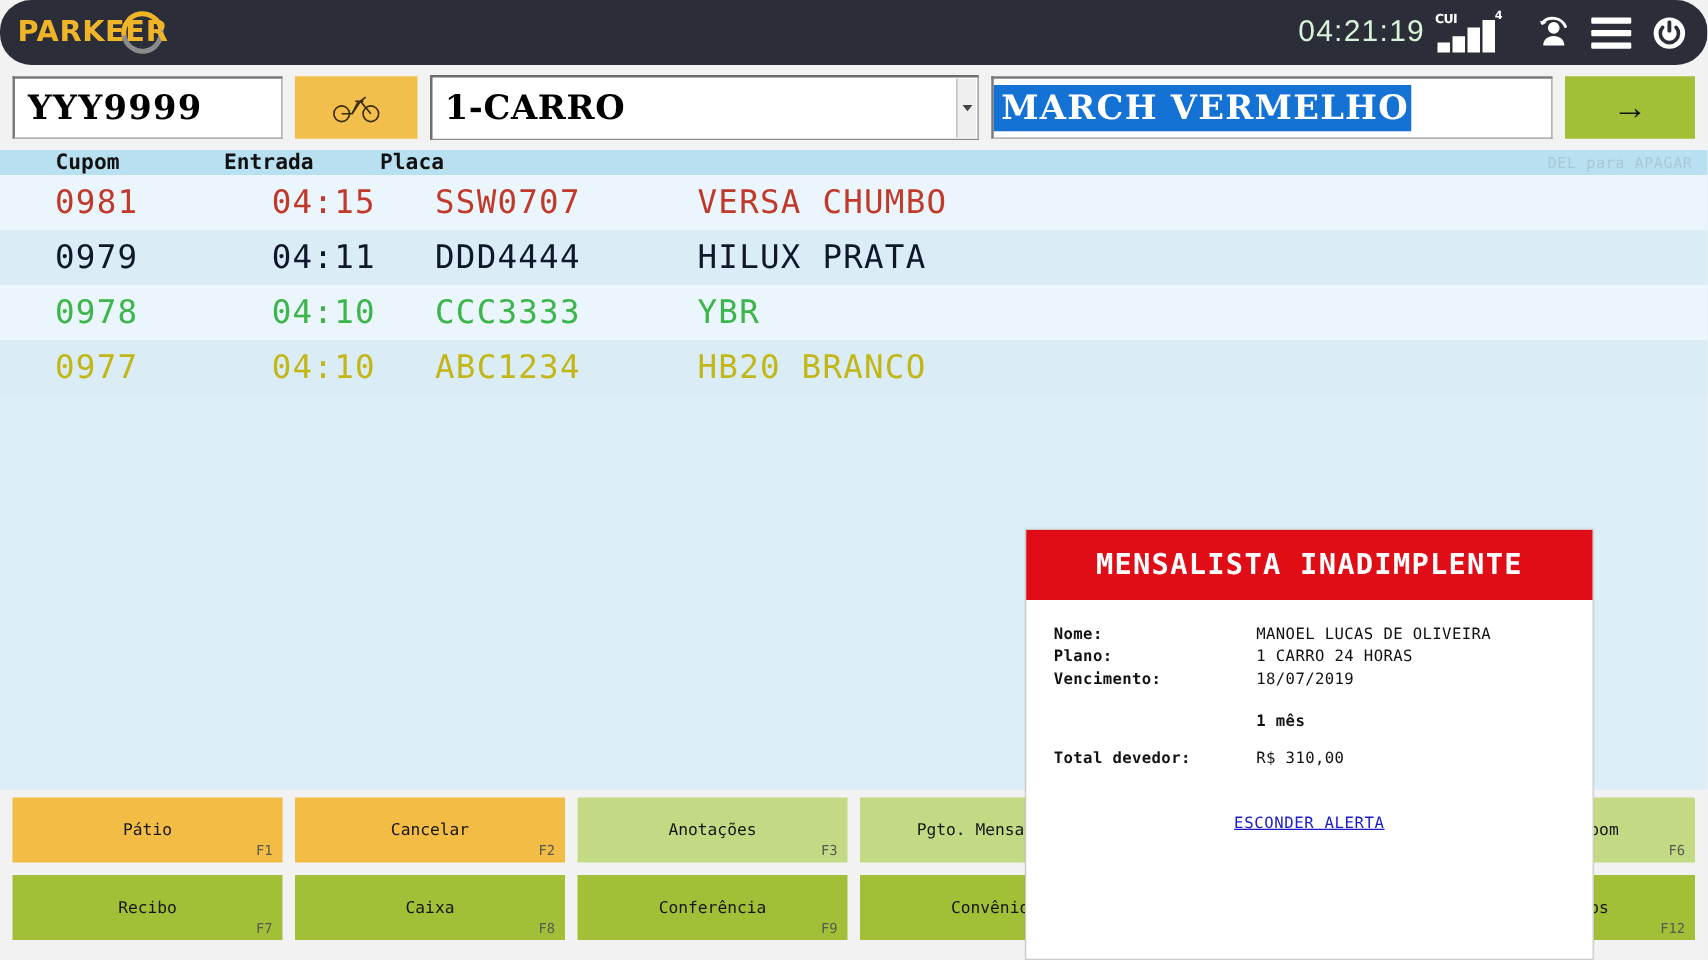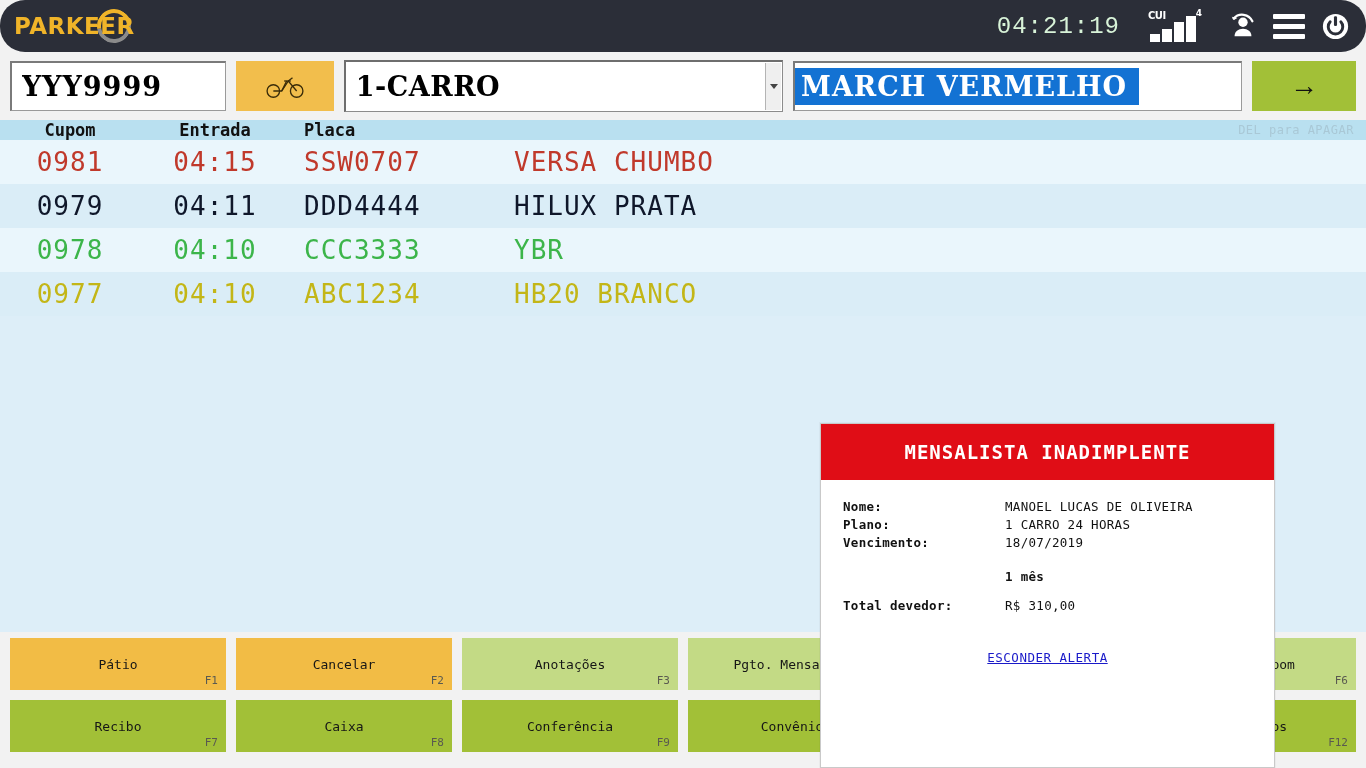--- a/index.html
+++ b/index.html
@@ -43,22 +43,22 @@
     font-family: "DejaVu Sans", "Liberation Sans", sans-serif;
     font-size: 14.5px; letter-spacing: 0.4px;
     color: #f0b429;
   }
   .header-right {
     position: absolute; right: 0; top: 0; height: 52px;
     display: flex; align-items: center;
   }
   .clock {
     color: #d8f3d8; font-size: 24px; letter-spacing: 1px;
-    font-family: Liberation Mono, monospace;
-    margin-right: 28px;
+    font-family: Liberation Sans, sans-serif;
+    margin-right: 8px;
   }
   .signal { position: relative; width: 56px; height: 36px; margin-right: 16px; }
   .signal-label {
     position: absolute; left: 0; top: 2px;
     color: #fff; font-size: 10px; font-weight: bold;
     font-family: "DejaVu Sans", "Liberation Sans", sans-serif;
     letter-spacing: -0.5px;
   }
   .signal-count {
     position: absolute; right: 2px; top: 0px;
@@ -129,21 +129,21 @@
     width: 450px; height: 50px;
     border: 1px solid #9a9a9a;
     border-top: 2px solid #7a7a7a; border-left: 2px solid #7a7a7a;
     background: #fff;
     display: flex; align-items: center;
   }
   .desc-sel {
     background: #1372d3; color: #fff;
     font-family: "DejaVu Serif", "Liberation Serif", serif;
     font-weight: bold; font-size: 27px;
-    padding: 3px 12px 3px 6px; letter-spacing: 1px;
+    padding: 3px 2px 3px 6px; letter-spacing: 1px;
     white-space: pre;
   }
   .go-btn {
     width: 104px; height: 50px;
     background: #a2c037; border: none;
     display: flex; align-items: center; justify-content: center;
     cursor: pointer; font-size: 28px; color: #111;
   }
 
   
@@ -166,21 +166,21 @@
   .del-hint {
     position: absolute; right: 12px; top: 50%; transform: translateY(-50%);
     font-size: 12px; color: #a9c8d6; font-weight: normal; letter-spacing: 0.5px;
   }
   .row {
     height: 44px; display: flex; align-items: center;
     font-size: 26px; letter-spacing: 1px;
   }
   .row.odd { background: #eaf6fc; }
   .row.even { background: #daedf7; }
-  .row .c-cupom { text-align: center; }
+  .row .c-cupom { text-align: left; margin-left: 44px; }
   .row .c-entrada { text-align: center; }
 
   
   .fnbar {
     position: absolute; bottom: 0; left: 0;
     width: 1366px; height: 136px;
     background: #f2f2f2; padding: 6px 10px 8px 10px;
   }
   .fnrow { display: flex; gap: 10px; height: 52px; margin-bottom: 10px; }
   .fnbtn {
@@ -203,21 +203,21 @@
     position: absolute; left: 820px; top: 423px;
     width: 455px; height: 345px;
     background: #fff;
     border: 1px solid #c9c9c9;
     box-shadow: 0 0 0 1px rgba(0,0,0,0.03);
     z-index: 50;
   }
   .alert-title {
     height: 56px; background: #e00d16;
     display: flex; align-items: center; justify-content: center;
-    color: #fff; font-size: 19px; font-weight: bold; letter-spacing: 1px;
+    color: #fff; font-size: 23px; font-weight: bold; letter-spacing: 1px;
   }
   .alert-body { padding: 18px 22px 0 22px; font-size: 12.5px; color: #111; }
   .arow { display: flex; margin-bottom: 1px; line-height: 17px; }
   .alabel { width: 162px; font-weight: bold; letter-spacing: 0.3px; }
   .aval { letter-spacing: 0.3px; }
   .aspace { height: 16px; }
   .aperiod { margin-left: 162px; font-weight: bold; letter-spacing: 0.3px; line-height: 17px; }
   .atotal { margin-top: 12px; }
   .alert-link-wrap { text-align: center; margin-top: 36px; }
   .alert-link {

